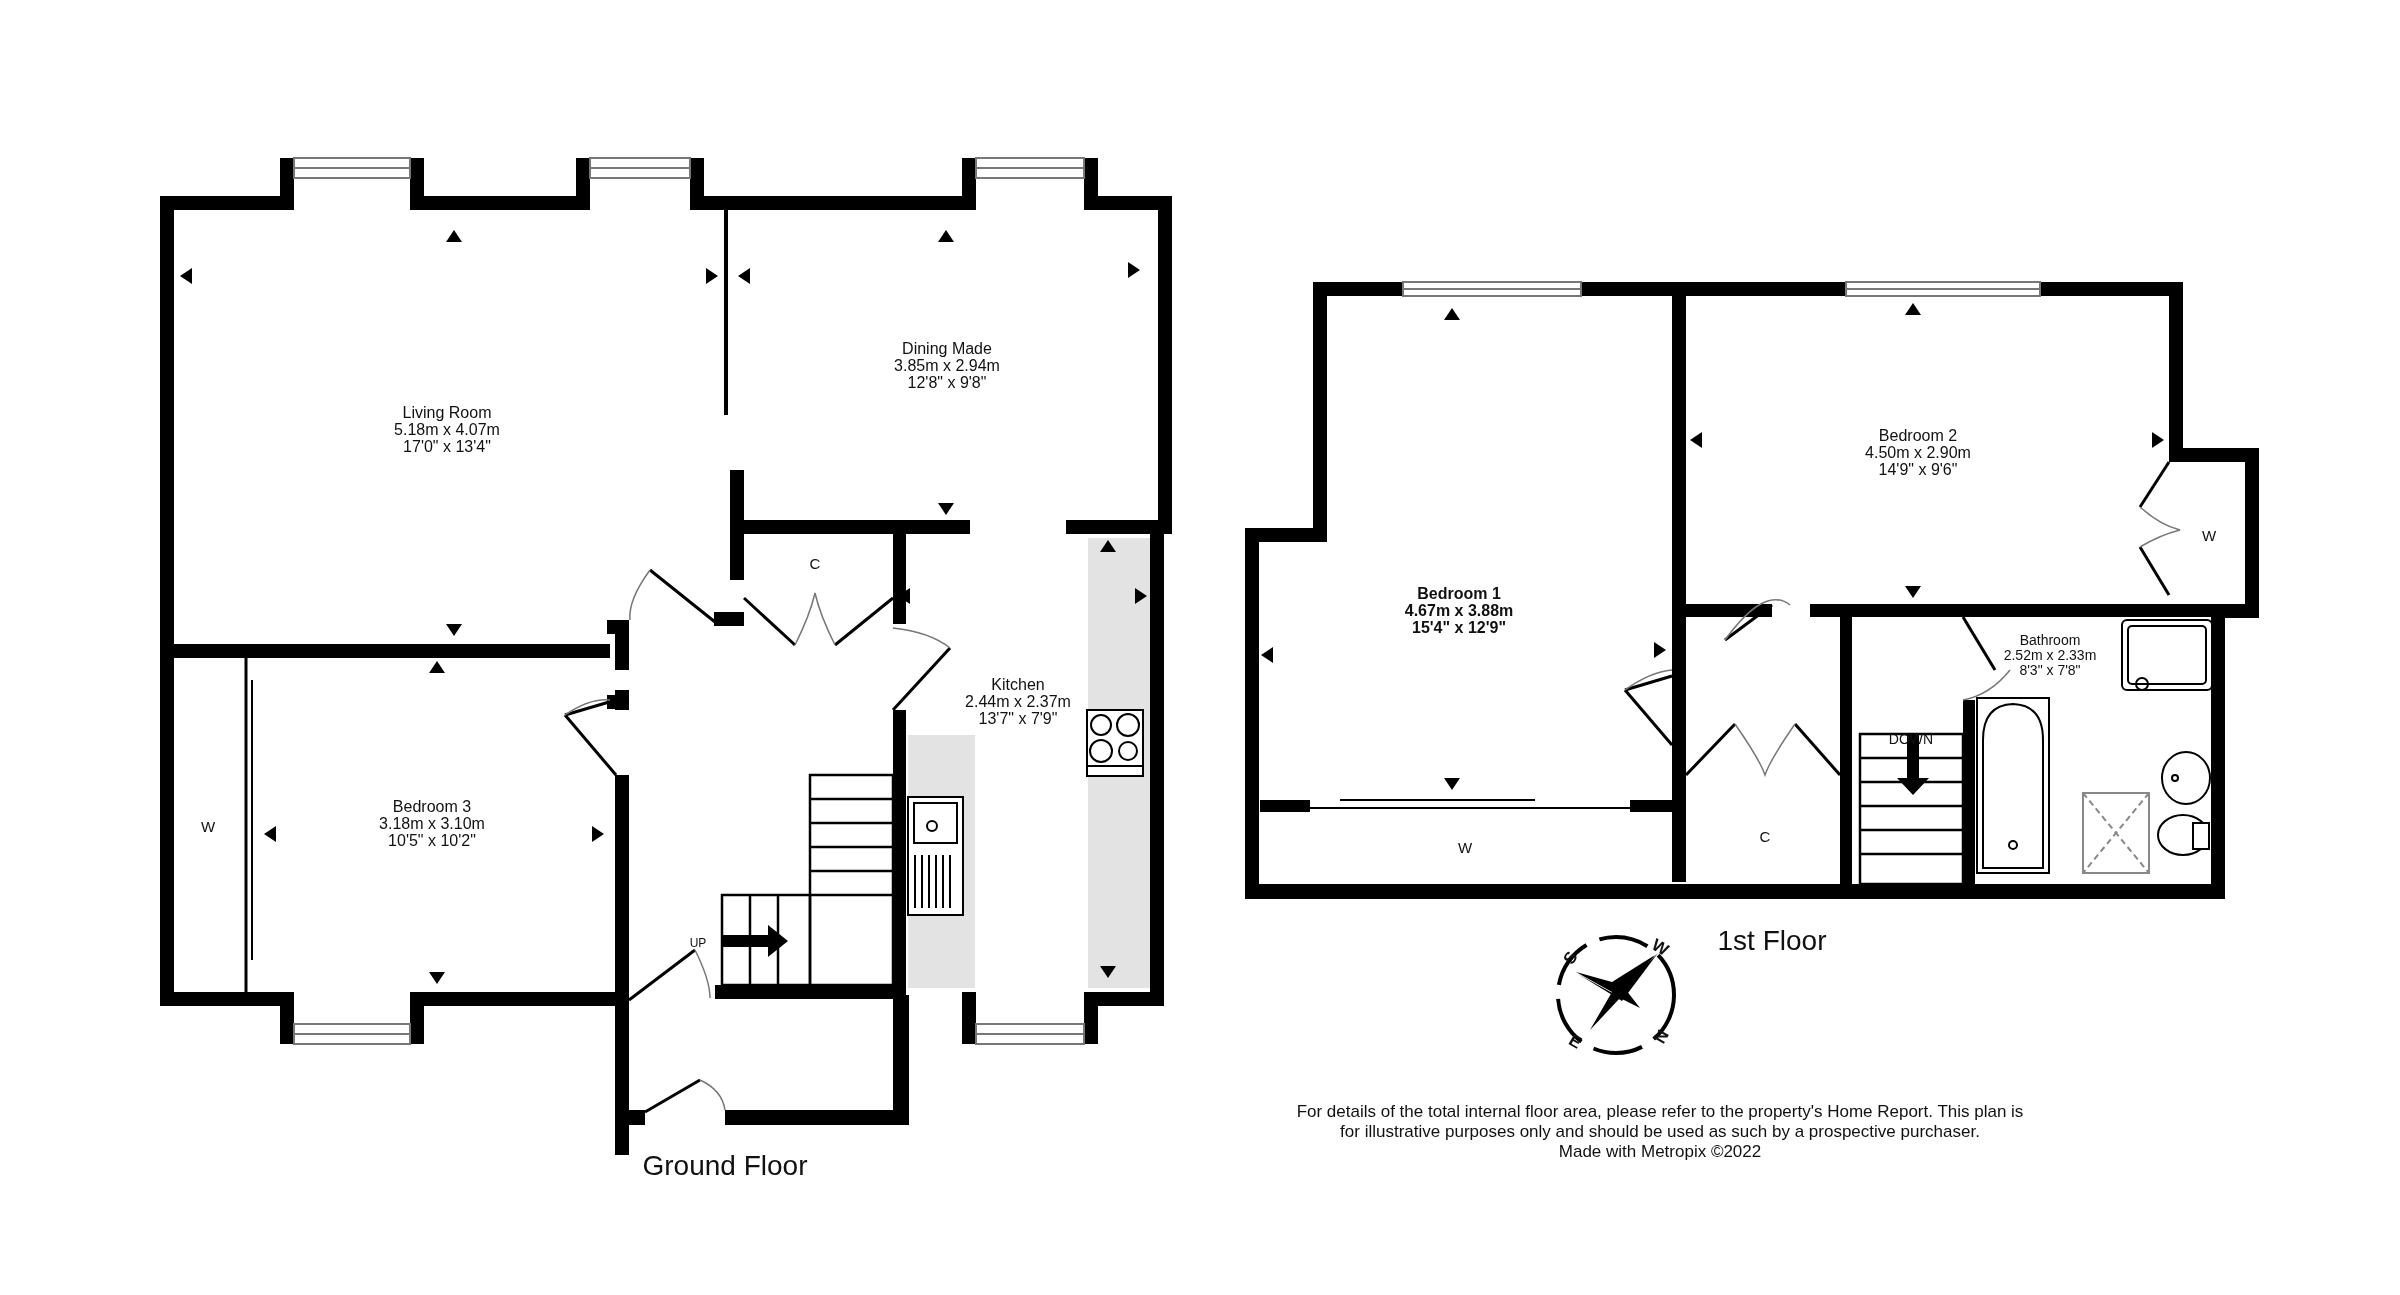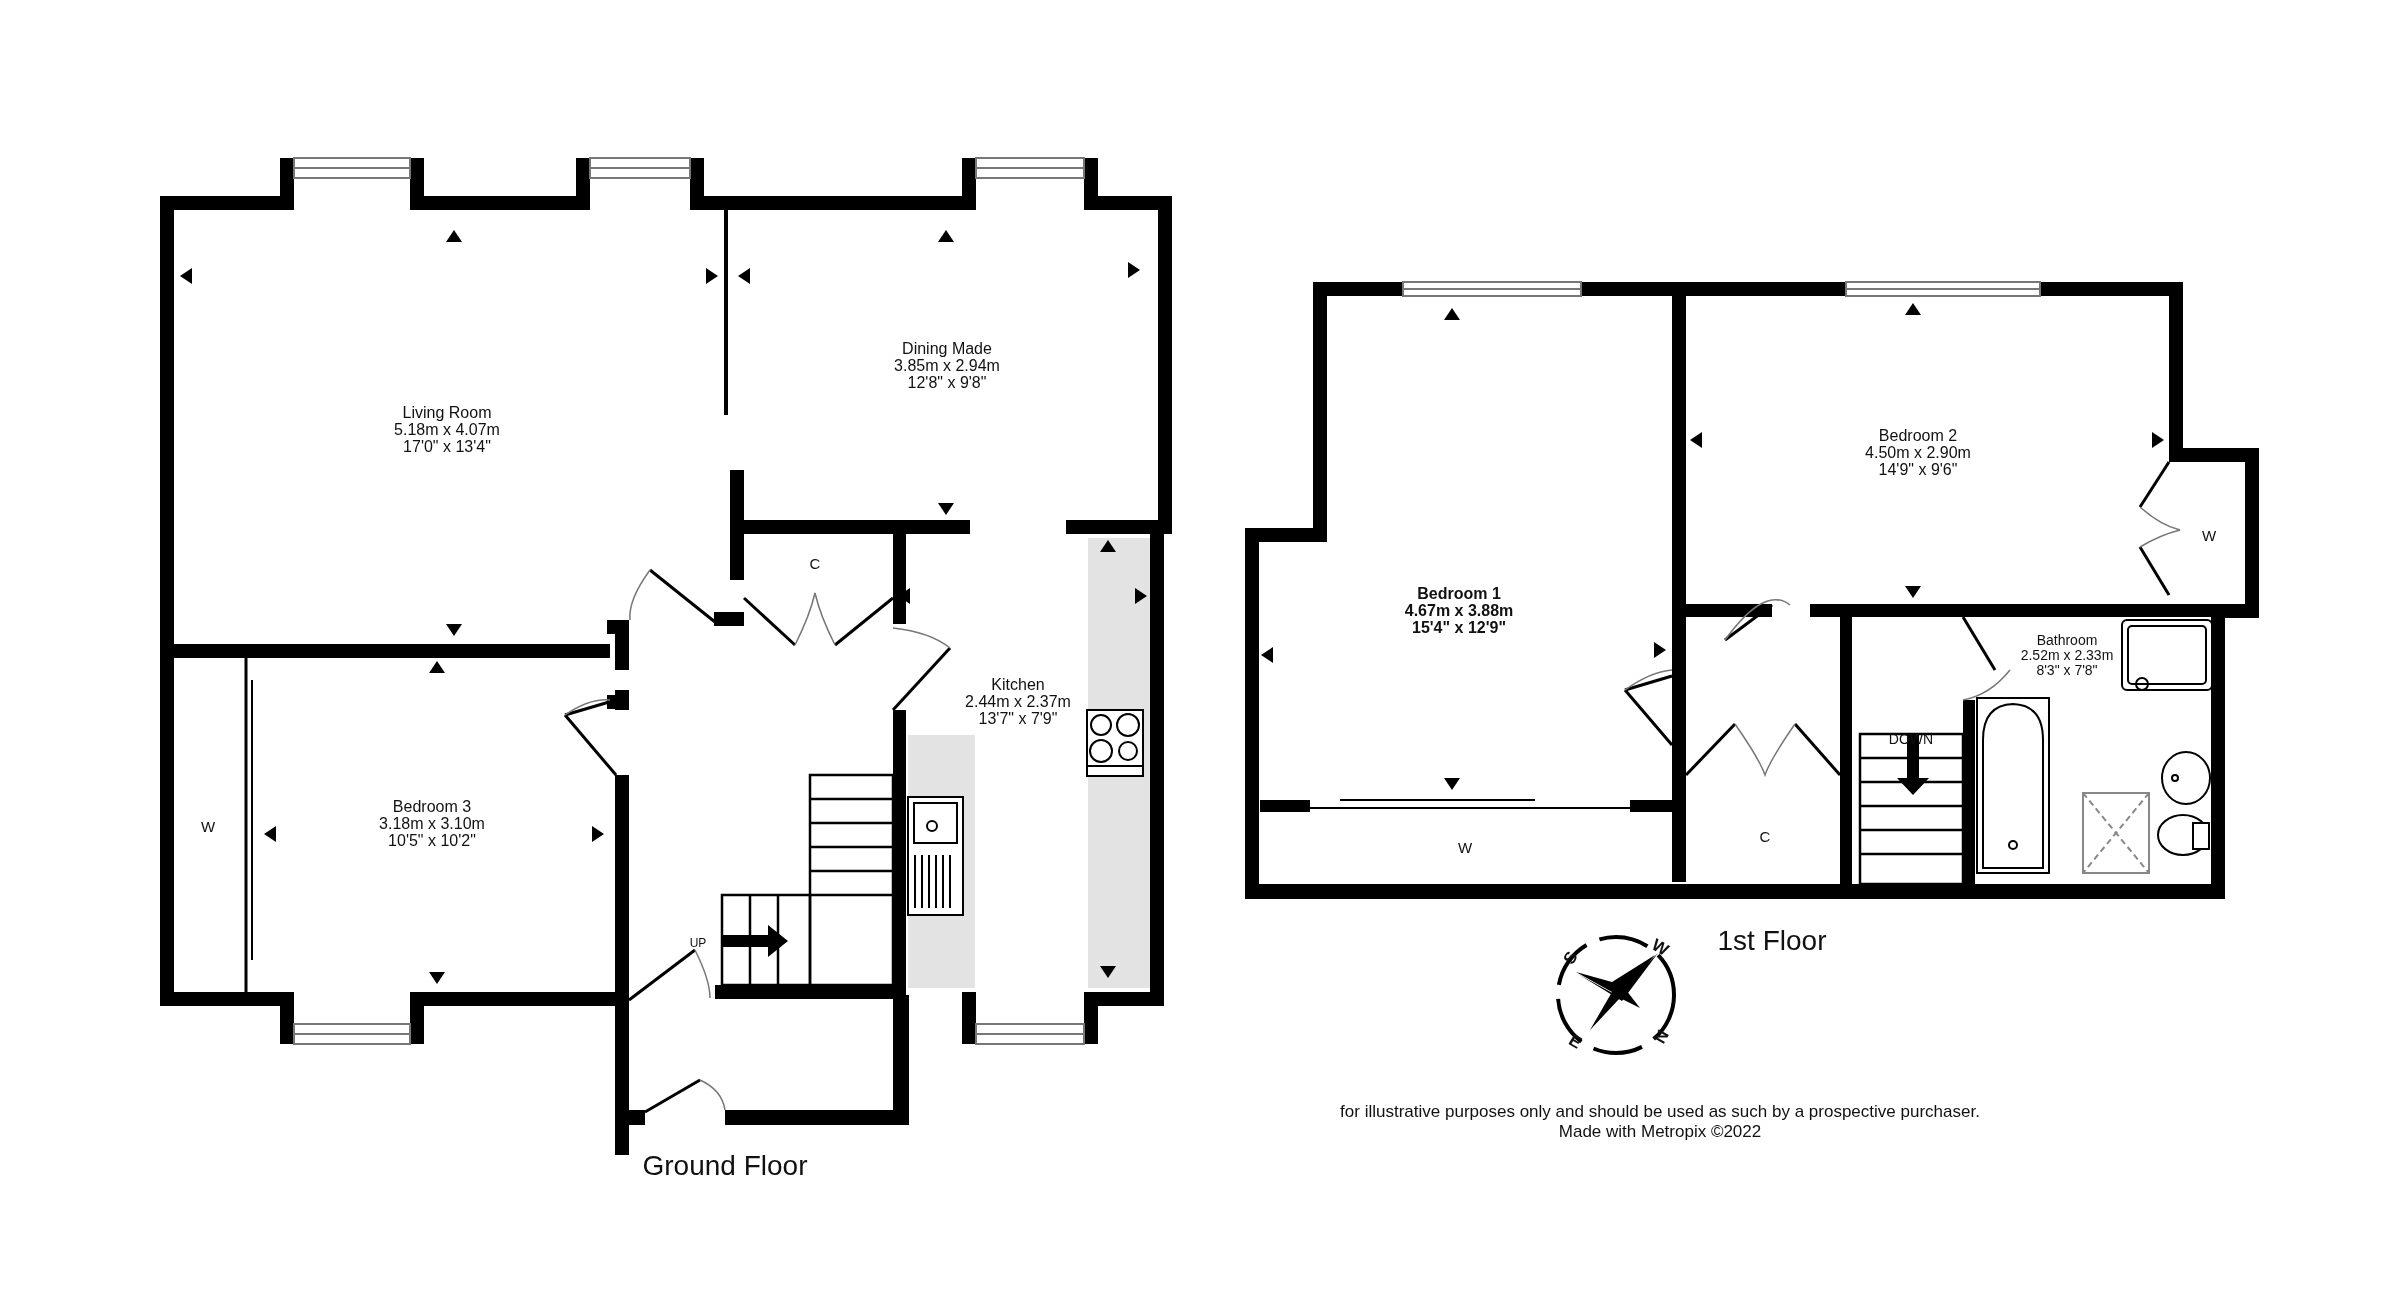--- a/index.html
+++ b/index.html
@@ -1,19 +1,19 @@
 <!DOCTYPE html>
 <html><head>
 <meta charset="utf-8">
 <style>
   html, body { margin:0; padding:0; background:#ffffff; }
   body { width:2400px; height:1295px; position:relative; overflow:hidden; font-family:"Liberation Sans", sans-serif; color:#111; }
   svg#plan { position:absolute; left:0; top:0; width:2400px; height:1295px; }
   .lbl { position:absolute; text-align:center; font-size:16px; line-height:17px; color:#111; white-space:nowrap; transform:translateX(-50%); }
-  .small { font-size:14px; line-height:15px;margin-left:17px; }
+  .small { font-size:14px; line-height:15px; }
   .floor-title { position:absolute; font-size:28px; color:#111; white-space:nowrap; transform:translateX(-50%); }
   .note { position:absolute; left:1660px; top:1102px; width:880px; transform:translateX(-50%); text-align:center; font-size:17px; line-height:20px; color:#111; }
   .tag { position:absolute; font-size:15px; transform:translate(-50%,-50%); color:#111; }
 </style>
 </head>
 <body>
 
 <svg id="plan" viewBox="0 0 2400 1295">
 
   <g>
@@ -314,15 +314,16 @@
 </div>
 <div class="tag" style="left:2209px;top:535px;">W</div>
 <div class="tag" style="left:1465px;top:847px;">W</div>
 <div class="tag" style="left:1765px;top:836px;">C</div>
 <div class="tag" style="left:1911px;top:707px;font-size:14px;margin-top:32px;">DOWN</div>
 
 <div class="floor-title" style="left:725px;top:1150px;">Ground Floor</div>
 <div class="floor-title" style="left:1772px;top:925px;">1st Floor</div>
 
 <div class="note">
+  <div>For details of the total internal floor area, please refer to the property's Home Report. This plan is</div>
   <div>for illustrative purposes only and should be used as such by a prospective purchaser.</div>
   <div>Made with Metropix ©2022</div>
 </div>
 
 </body></html>

